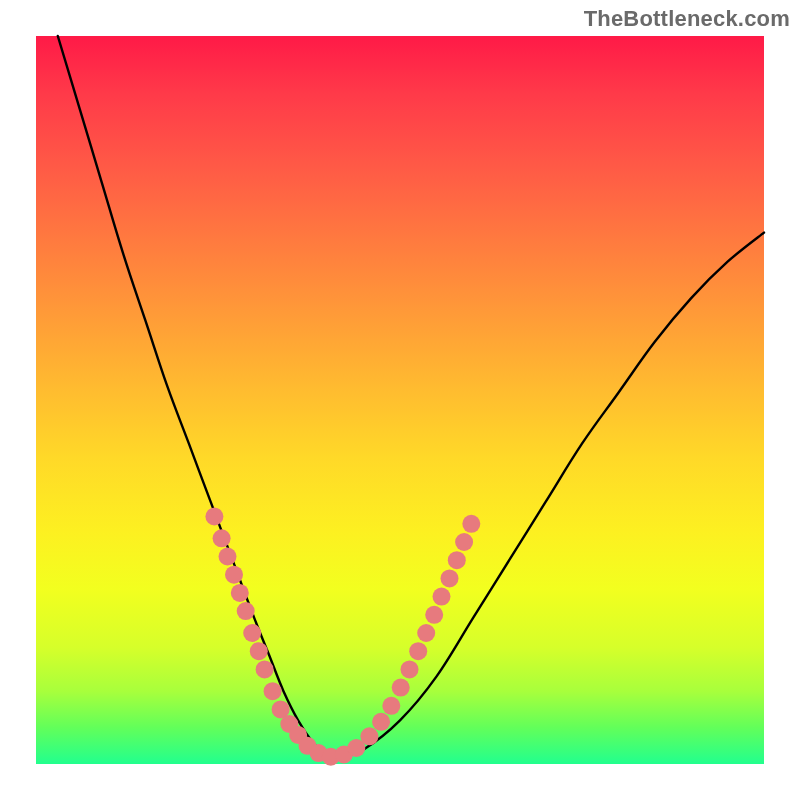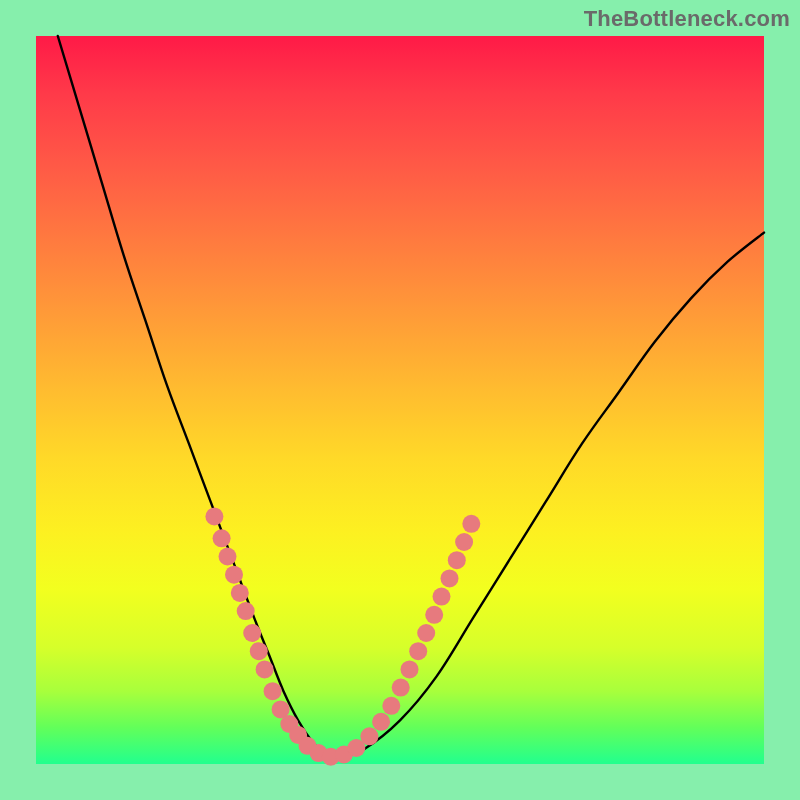--- a/index.html
+++ b/index.html
@@ -10,21 +10,21 @@
     overflow: hidden;
     background: #000;
     font-family: Arial, Helvetica, sans-serif;
   }
   .frame {
     position: absolute;
     left: 0;
     top: 0;
     width: 800px;
     height: 800px;
-    background: #86efac;
+    background: #ffffff;
   }
   .plot {
     position: absolute;
     left: 36px;
     top: 36px;
     width: 728px;
     height: 728px;
     background: linear-gradient(to bottom,
       #ff1a47 0%,
       #ff3a49 8%,

